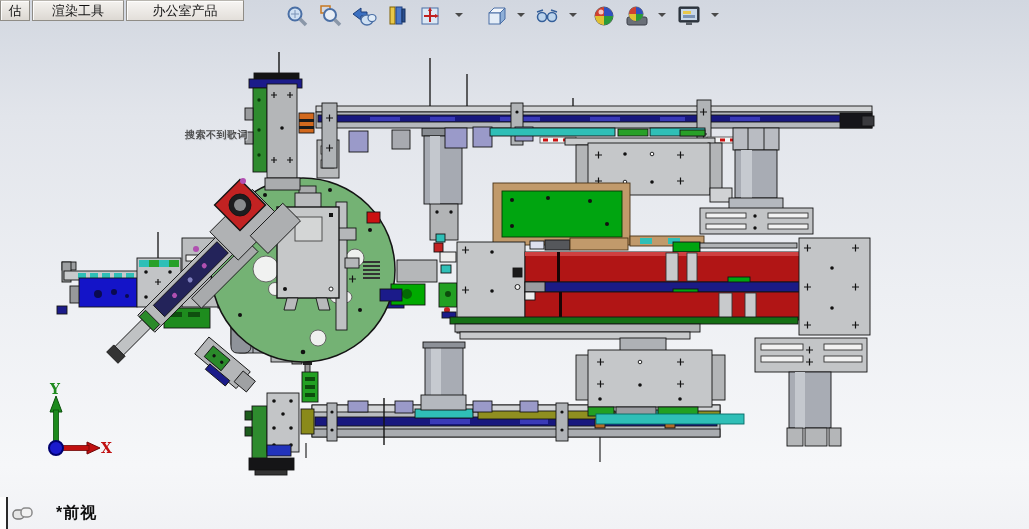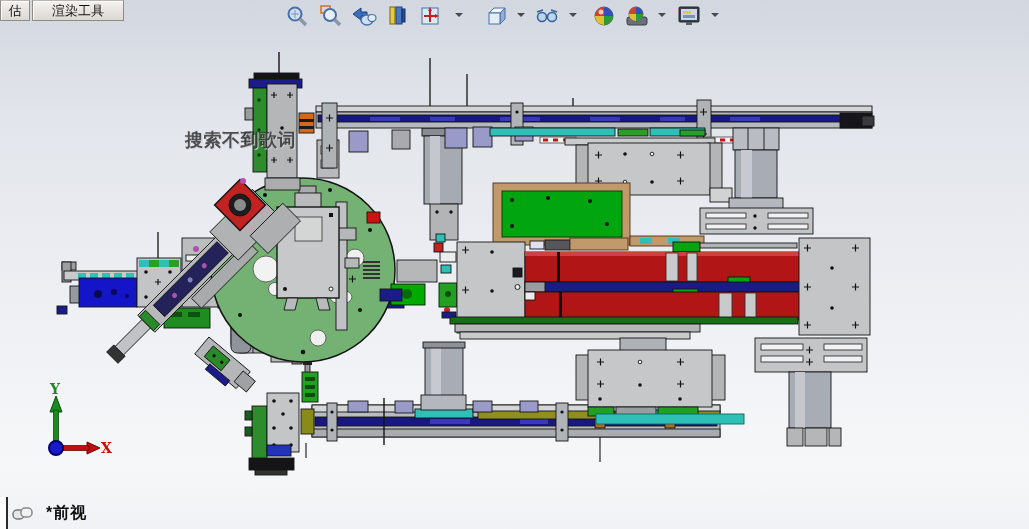--- a/index.html
+++ b/index.html
@@ -10,25 +10,25 @@
   
   .tabs{position:absolute;left:0;top:0;display:flex;gap:2px;z-index:5;}
   .tab{height:21px;box-sizing:border-box;display:flex;align-items:center;justify-content:center;
     background:linear-gradient(#f4f2ef,#dcd8d2);border:1px solid #8f8c86;border-top-color:#b9b6b0;
     box-shadow:inset 1px 1px 0 rgba(255,255,255,.85);font-size:13px;color:#111;white-space:nowrap;overflow:hidden;}
   .tab1{width:30px;} .tab2{width:92px;} .tab3{width:118px;background:linear-gradient(#f7f5f3,#e3dfda);}
   
   .hudbtn{position:absolute;top:3px;width:27px;height:26px;display:flex;align-items:center;justify-content:center;z-index:5;}
   .dd{position:absolute;top:13px;width:0;height:0;border:4px solid transparent;border-top-color:#4a4a4a;z-index:5;}
   
-  .watermark{position:absolute;left:185px;top:128px;font-size:18px;font-weight:700;
+  .watermark{position:absolute;left:185px;top:128px;font-size:10px;font-weight:700;
     color:#3a3a3a;opacity:.88;letter-spacing:.5px;text-shadow:1px 1px 0 #ced2d8;z-index:3;}
   
   .panel-edge{position:absolute;left:0;top:497px;width:6px;height:32px;background:#fdfdfd;border-right:2px solid #2a2a2a;z-index:4;}
-  .status{position:absolute;left:12px;top:503px;display:flex;align-items:center;gap:10px;z-index:4;}
+  .status{position:absolute;left:12px;top:503px;display:flex;align-items:center;gap:20px;z-index:4;}
   .status .label{font-size:16px;font-weight:700;color:#0d0d0d;letter-spacing:1px;}
 </style>
 </head>
 <body>
 
 <div class="viewport">
 
   <svg class="machine" width="1029" height="529" viewBox="0 0 1029 529">
     <g stroke="#141414" stroke-width="0.9">
 
@@ -413,20 +413,23 @@
 
   <div class="watermark">搜索不到歌词</div>
 
   <div class="tabs">
     <div class="tab tab1">
       <span>估</span>
     </div>
     <div class="tab tab2">
       <span>渲染工具</span>
     </div>
+    <div class="tab tab3">
+      <span>办公室产品</span>
+    </div>
   </div>
 
   <div class="hudbtn" style="left:283px">
     <svg width="24" height="24">
         <circle cx="10" cy="10" r="6.5" fill="#cfe0f2" stroke="#4a6fa5" stroke-width="2"></circle>
       <path d="M10 6 v8 M6 10 h8" stroke="#7a92b5" stroke-width="1"></path>
       <line x1="15" y1="15" x2="21" y2="21" stroke="#8a97a8" stroke-width="3.5"></line>
       </svg>
   </div>
   <div class="hudbtn" style="left:317px">

